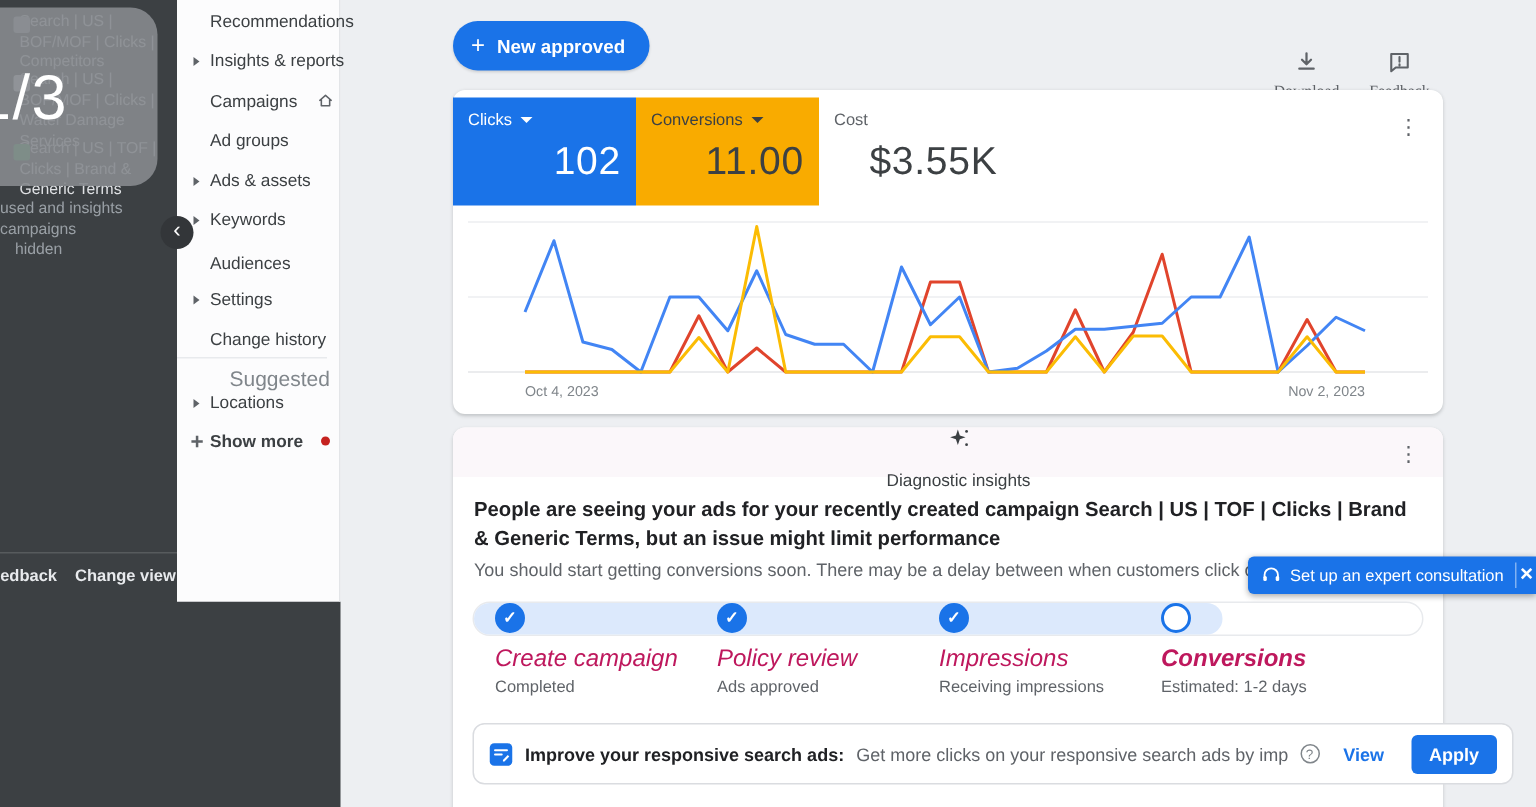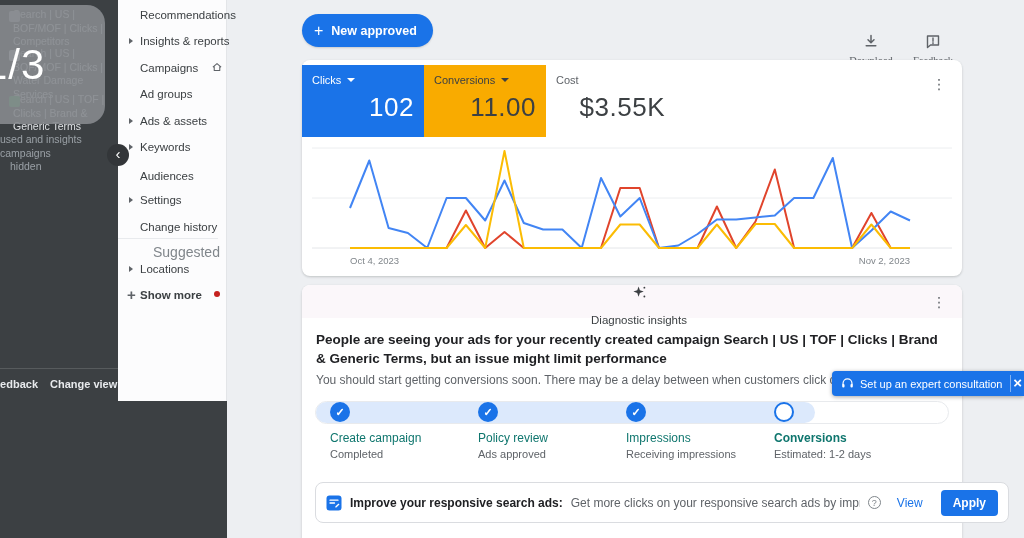--- a/index.html
+++ b/index.html
@@ -79,32 +79,32 @@
   .ins-body { position:absolute; left:14px; top:88px; width:640px; font-size:12px; color:#5f6368; white-space:nowrap; overflow:hidden; }
 
   
   .track { position:absolute; left:13px; top:116px; width:634px; height:23px; border-radius:12px;
     background:#fff; border:1px solid #e8eaed; }
   .track-fill { position:absolute; left:0; top:0; bottom:0; width:79%; border-radius:12px; background:#dce9fc; }
   .step-circle { position:absolute; top:117px; width:20px; height:20px; border-radius:50%; background:#1a73e8;
     color:#fff; font-size:11px; font-weight:bold; text-align:center; line-height:20px; z-index:2; }
   .step-circle.pending { background:#fff; border:2px solid #1a73e8; }
   .step-label { position:absolute; top:146px; width:140px; }
-  .step-label .st { font-size:12px; color:#0f766e; }
+  .step-label .st { font-size:16px; color:#be185d;font-style:italic; }
   .step-label .st.bold { font-weight:bold; }
   .step-label .ss { font-size:11px; color:#5f6368; margin-top:3px; }
 
   
   .rec-box { position:absolute; left:13px; top:197px; width:694px; height:41px; border:1px solid #dadce0;
     border-radius:8px; display:flex; align-items:center; padding:0 10px; gap:8px; background:#fff; }
   .rec-title { font-size:12px; font-weight:bold; color:#202124; white-space:nowrap; }
   .rec-desc { font-size:12px; color:#5f6368; white-space:nowrap; overflow:hidden; flex:1; }
   .help-circ { width:13px; height:13px; border:1px solid #80868b; border-radius:50%; color:#80868b;
     font-size:9px; line-height:12px; text-align:center; flex:none; cursor:pointer; }
-  .rec-view { font-size:12px; color:#1a73e8; font-weight:normal; margin:0 10px 0 8px; cursor:pointer;text-align:center; }
+  .rec-view { font-size:12px; color:#1a73e8; font-weight:bold; margin:0 10px 0 8px; cursor:pointer;text-align:center; }
   .rec-apply { background:#1a73e8; color:#fff; border:none; border-radius:4px; font-size:12px; font-weight:bold;
     height:26px; padding:0 12px; cursor:pointer; }
 
   
   .consult-banner { position:absolute; left:832px; top:371px; width:192px; height:25px; background:#1a73e8;
     border-radius:4px 0 0 4px; z-index:9; display:flex; align-items:center; color:#fff;
     box-shadow:0 1px 4px rgba(0,0,0,.35); cursor:pointer; }
   .consult-banner .btxt { font-size:11px; margin-left:6px; white-space:nowrap; }
   .banner-x { width:30px; height:17px; border-left:1px solid rgba(255,255,255,.45); margin-left:8px;
     text-align:center; font-size:15px; line-height:16px; font-weight:bold; cursor:pointer; }

